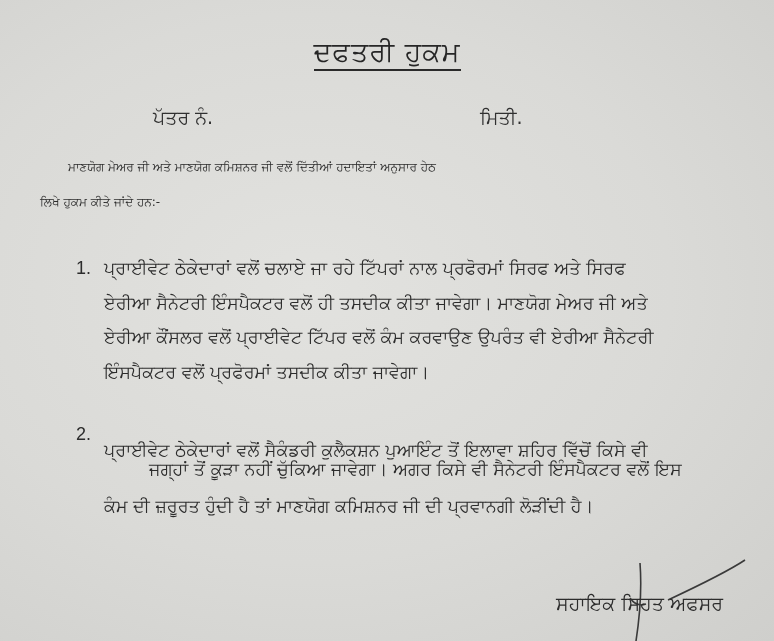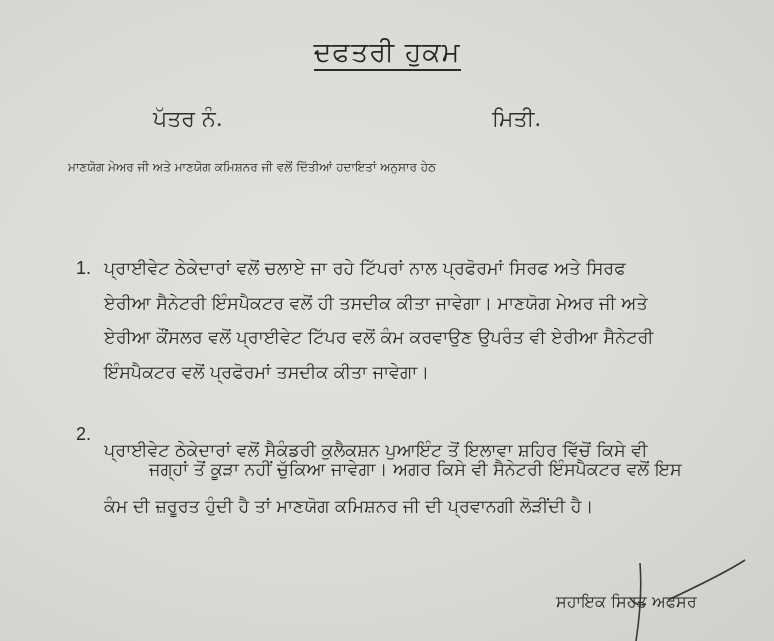--- a/index.html
+++ b/index.html
@@ -30,25 +30,25 @@
       letter-spacing: 1px;
       color: #262626;
     }
     .title span {
       border-bottom: 2px solid #2a2a2a;
       padding-bottom: 2px;
     }
     .ref {
       position: absolute;
       top: 106px;
-      font-size: 22px;
+      font-size: 19px;
       color: #303030;
     }
     .ref.letter { left: 153px; }
-    .ref.date { left: 492px; }
+    .ref.date { left: 480px; }
     .para {
       position: absolute;
       font-size: 12px;
       color: #2c2c2c;
       white-space: nowrap;
     }
     .l1 { left: 68px; top: 160px; }
     .l2 { left: 40px; top: 195px; }
     .item {
       position: absolute;
@@ -66,21 +66,21 @@
     .item .line {
       position: absolute;
       left: 28px;
       white-space: nowrap;
       text-align: right;
     }
     .signature-block {
       position: absolute;
       left: 556px;
       top: 592px;
-      font-size: 16px;
+      font-size: 19px;
       color: #2c2c2c;
       white-space: nowrap;
     }
     .sig-stroke {
       position: absolute;
       left: 0; top: 0;
       pointer-events: none;
     }
   </style>
 </head>
@@ -89,20 +89,21 @@
 <div class="paper">
 
   <div class="title">
     <span>ਦਫਤਰੀ ਹੁਕਮ</span>
   </div>
 
   <div class="ref letter">ਪੱਤਰ ਨੰ.</div>
   <div class="ref date">ਮਿਤੀ.</div>
 
   <div class="para l1">ਮਾਣਯੋਗ ਮੇਅਰ ਜੀ ਅਤੇ ਮਾਣਯੋਗ ਕਮਿਸ਼ਨਰ ਜੀ ਵਲੋਂ ਦਿੱਤੀਆਂ ਹਦਾਇਤਾਂ ਅਨੁਸਾਰ ਹੇਠ</div>
+  <div class="para l2">ਲਿਖੇ ਹੁਕਮ ਕੀਤੇ ਜਾਂਦੇ ਹਨ:-</div>
 
   <div class="item" style="top:258px;">
     <span class="num" style="top:0;">1.</span>
     <span class="line" style="top:0;">ਪ੍ਰਾਈਵੇਟ ਠੇਕੇਦਾਰਾਂ ਵਲੋਂ ਚਲਾਏ ਜਾ ਰਹੇ ਟਿੱਪਰਾਂ ਨਾਲ ਪ੍ਰਫੋਰਮਾਂ ਸਿਰਫ ਅਤੇ ਸਿਰਫ</span>
     <span class="line" style="top:35px;">ਏਰੀਆ ਸੈਨੇਟਰੀ ਇੰਸਪੈਕਟਰ ਵਲੋਂ ਹੀ ਤਸਦੀਕ ਕੀਤਾ ਜਾਵੇਗਾ। ਮਾਣਯੋਗ ਮੇਅਰ ਜੀ ਅਤੇ</span>
     <span class="line" style="top:69px;">ਏਰੀਆ ਕੌਂਸਲਰ ਵਲੋਂ ਪ੍ਰਾਈਵੇਟ ਟਿੱਪਰ ਵਲੋਂ ਕੰਮ ਕਰਵਾਉਣ ਉਪਰੰਤ ਵੀ ਏਰੀਆ ਸੈਨੇਟਰੀ</span>
     <span class="line" style="top:104px;">ਇੰਸਪੈਕਟਰ ਵਲੋਂ ਪ੍ਰਫੋਰਮਾਂ ਤਸਦੀਕ ਕੀਤਾ ਜਾਵੇਗਾ।</span>
   </div>
 
   <div class="item" style="top:424px;">

